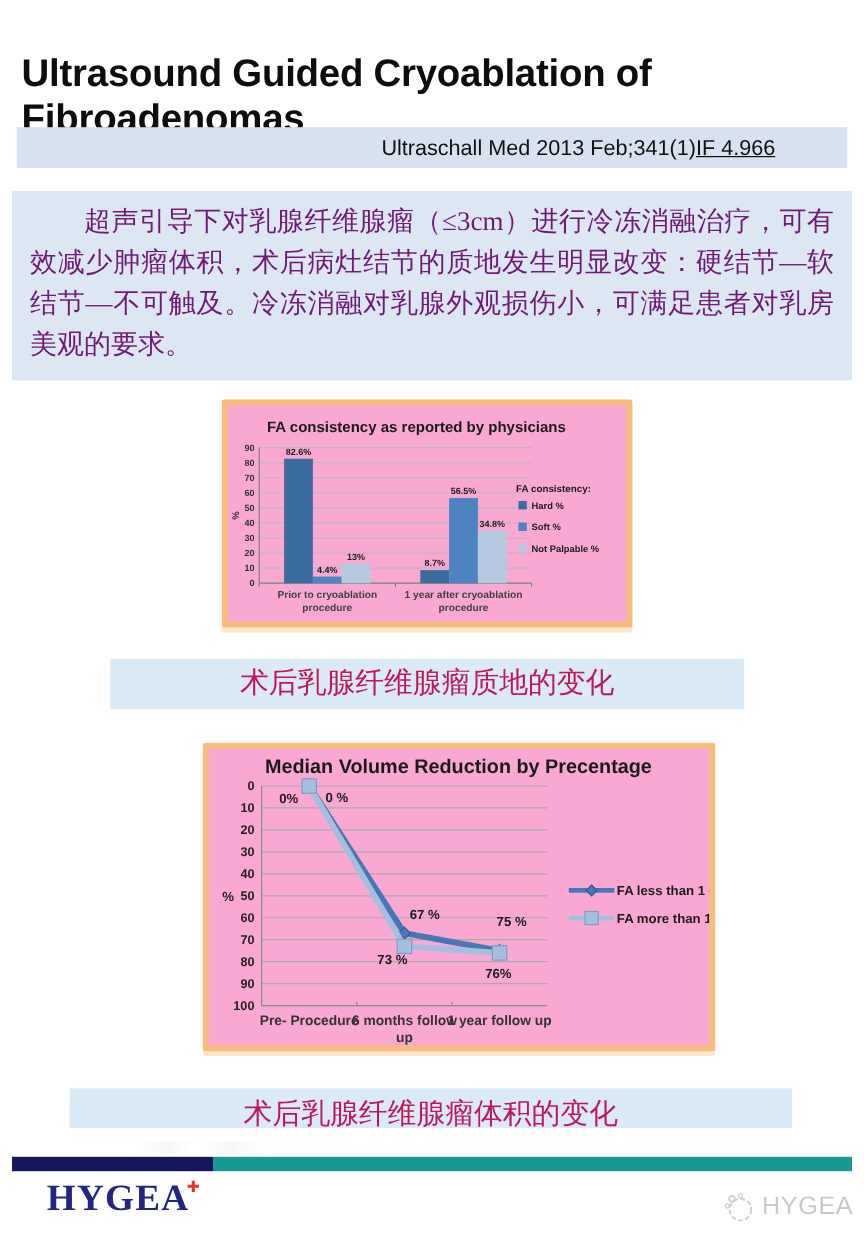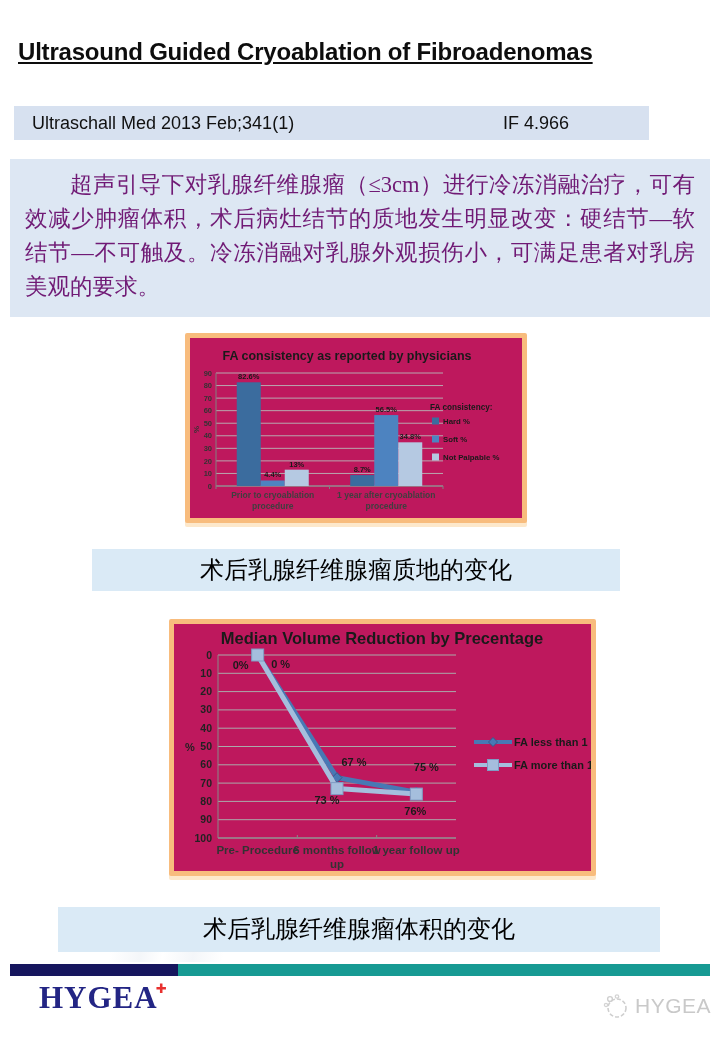--- a/index.html
+++ b/index.html
@@ -1,37 +1,37 @@
 <!DOCTYPE html>
 <html><head>
 <meta charset="utf-8">
 <style>
   html,body{margin:0;padding:0;background:#ffffff;}
   #slide{position:relative;width:720px;height:1040px;background:#ffffff;overflow:hidden;
          font-family:"Liberation Sans",sans-serif;}
   .abs{position:absolute;}
-  #page-title{left:18px;top:22px;width:690px;font-size:24px;font-weight:bold;color:#0d0d0d;
-              letter-spacing:-0.2px;text-decoration:underline;}
-  #citation-bar{left:14px;top:106px;width:635px;height:34px;background:#d7e1f0;
-                display:flex;align-items:center;justify-content:space-between;
+  #page-title{left:18px;top:22px;width:690px;font-size:32px;font-weight:bold;color:#0d0d0d;
+              letter-spacing:-0.2px;}
+  #citation-bar{left:14px;top:106px;width:692px;height:34px;background:#d7e1f0;
+                display:flex;align-items:center;justify-content:flex-end;
                 font-size:18px;color:#111;}
   #citation-source{padding-left:18px;}
-  #impact-factor{padding-right:80px;}
+  #impact-factor{padding-right:60px;text-decoration:underline;}
   #abstract-panel{left:10px;top:159px;width:700px;background:#dde7f3;box-sizing:border-box;
                   padding:9px 15px 13px 15px;}
   #abstract-text{font-family:"Liberation Serif","DejaVu Serif",serif;font-size:22.5px;
                  line-height:34px;color:#701a75;text-indent:2em;margin:0;text-align:justify;}
-  .chart-box{background:#be185d;border:5px solid #f8bc7d;border-radius:2px;
+  .chart-box{background:#f9a8d4;border:5px solid #f8bc7d;border-radius:2px;
              box-shadow:0 4px 0 rgba(250,205,140,0.45);}
   #chart1-box{left:185px;top:333px;width:332px;height:180px;}
   #chart2-box{left:151px;top:619px;width:417px;height:247px;margin-left:18px;}
   .caption-band{background:#daeaf6;font-family:"Liberation Serif","DejaVu Serif",serif;
-                font-size:24px;color:#000000;text-align:center;}
+                font-size:24px;color:#be185d;text-align:center;}
   #caption1{left:92px;top:549px;width:528px;height:42px;line-height:42px;}
-  #caption2{left:58px;top:907px;width:602px;height:45px;line-height:45px;}
+  #caption2{left:58px;top:907px;width:602px;height:33px;line-height:45px;}
   .streak{left:95px;top:951px;width:150px;height:11px;opacity:.35;
           background:linear-gradient(100deg,transparent 10%,#dfe6ee 30%,transparent 45%,#dfe6ee 65%,transparent 85%);}
   #footer-bar-navy{left:10px;top:964px;width:168px;height:12px;background:#16165e;}
   #footer-bar-teal{left:178px;top:964px;width:532px;height:12px;background:#179a93;}
   #hygea-logo{left:28px;top:980px;font-family:"Liberation Serif","DejaVu Serif",serif;
               font-size:31px;font-weight:bold;color:#232584;letter-spacing:1px;margin-left:11px;}
   #hygea-logo .cross{font-size:13px;color:#e8312f;position:relative;top:-15px;left:-2px;
                      font-family:"DejaVu Sans",sans-serif;}
   #hygea-watermark{left:601px;top:992px;display:flex;align-items:center;gap:4px;color:#c9c9c9;}
   #watermark-text{font-size:21px;letter-spacing:0.5px;color:#c9c9c9;}

